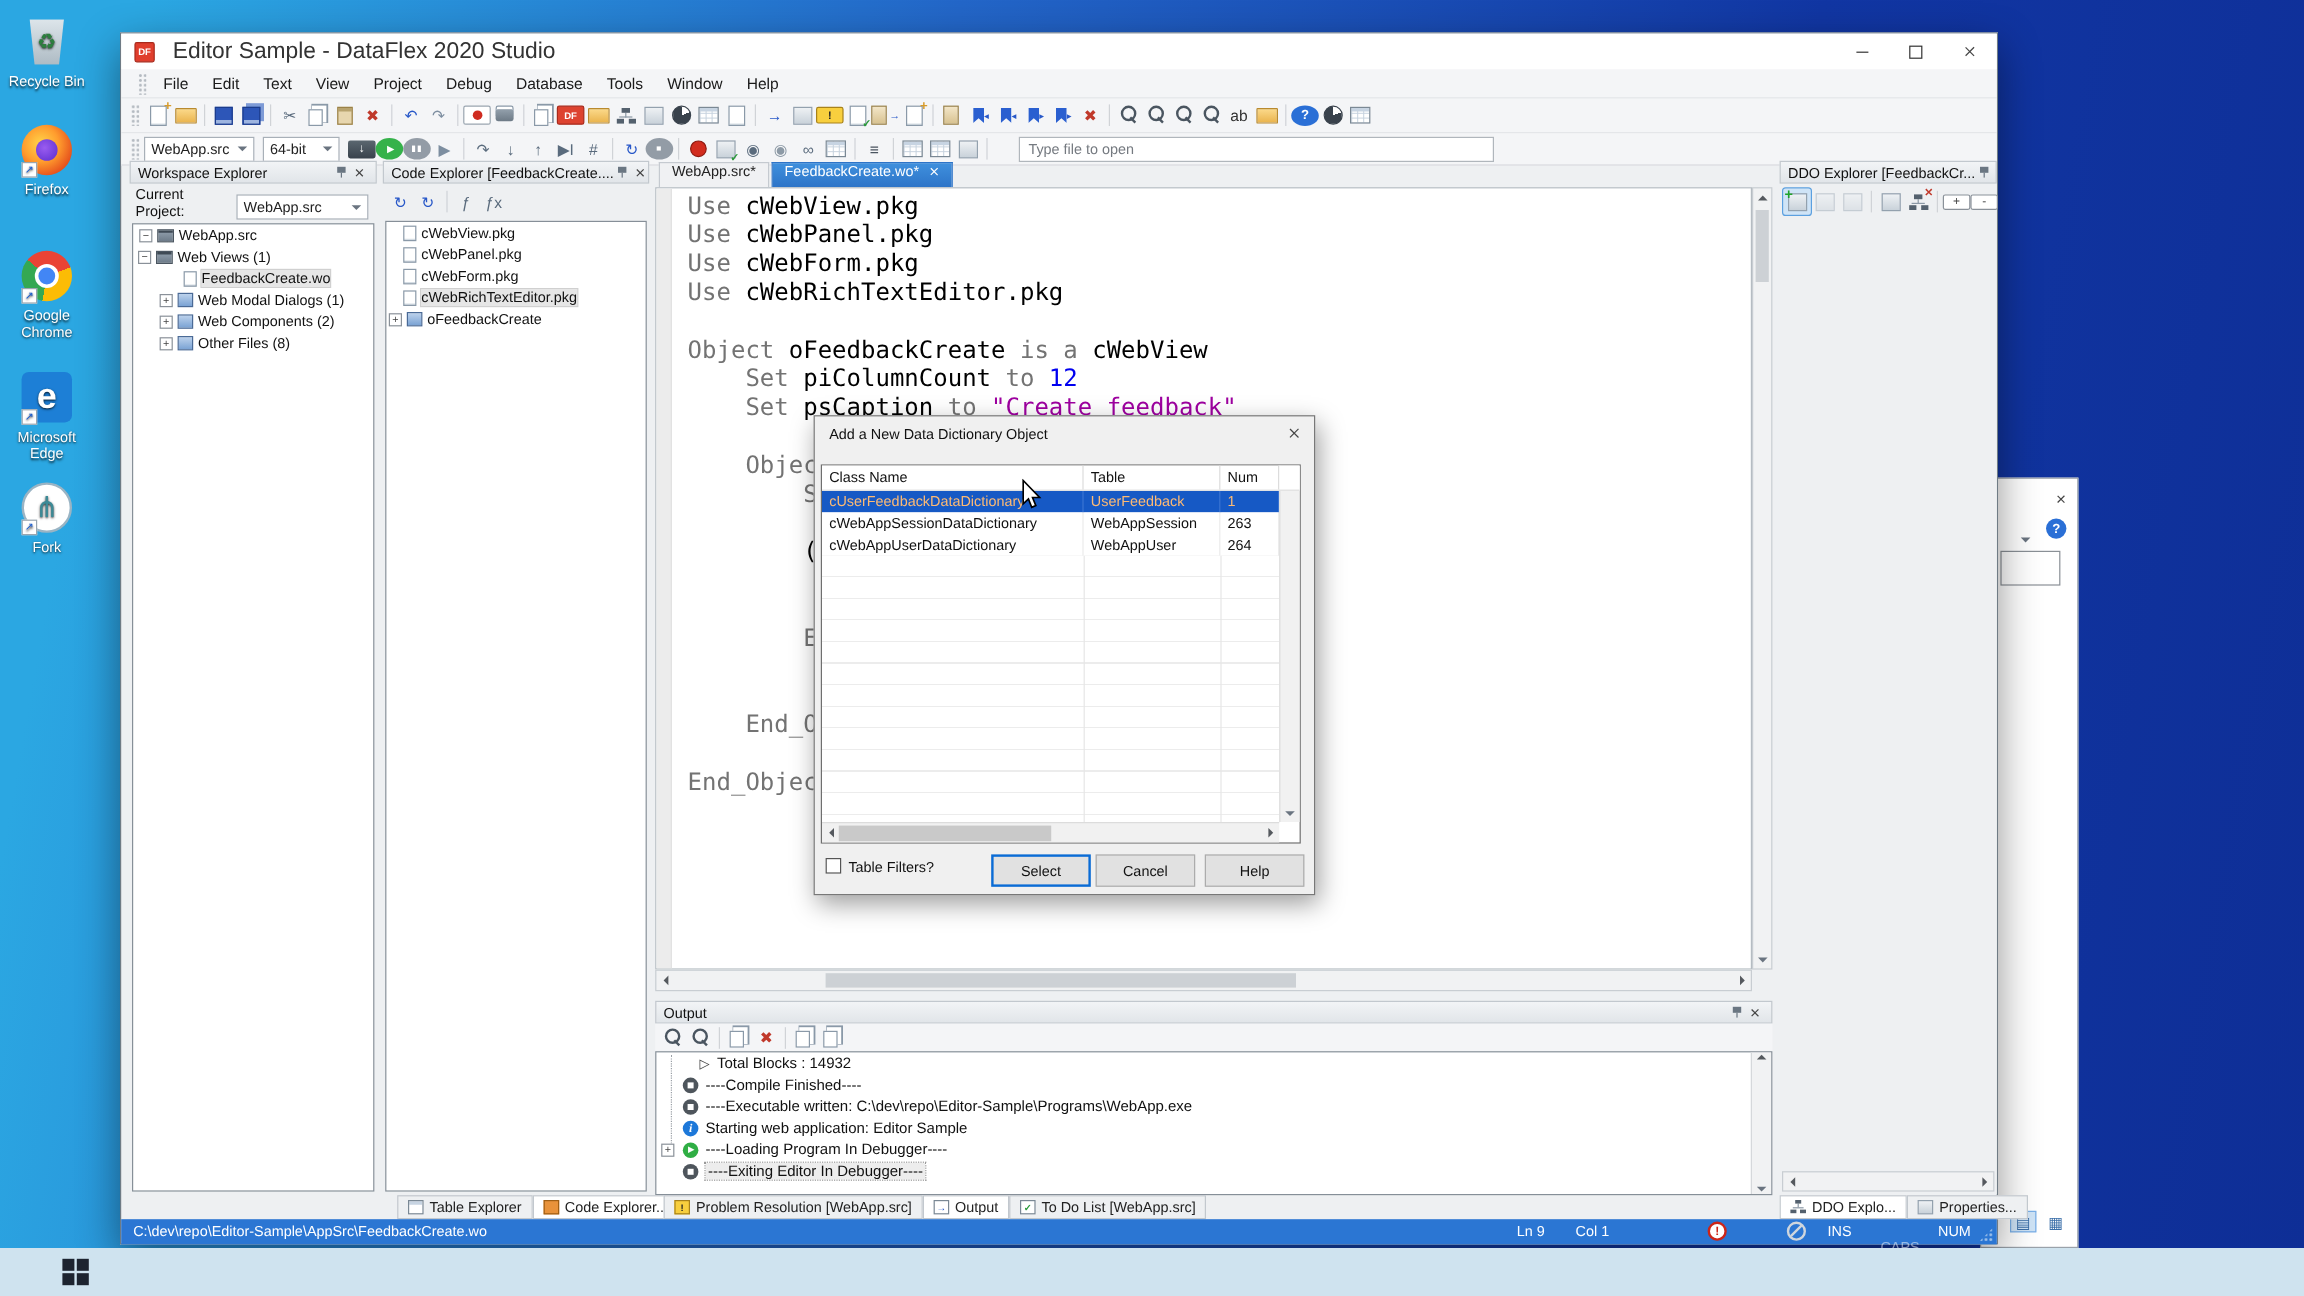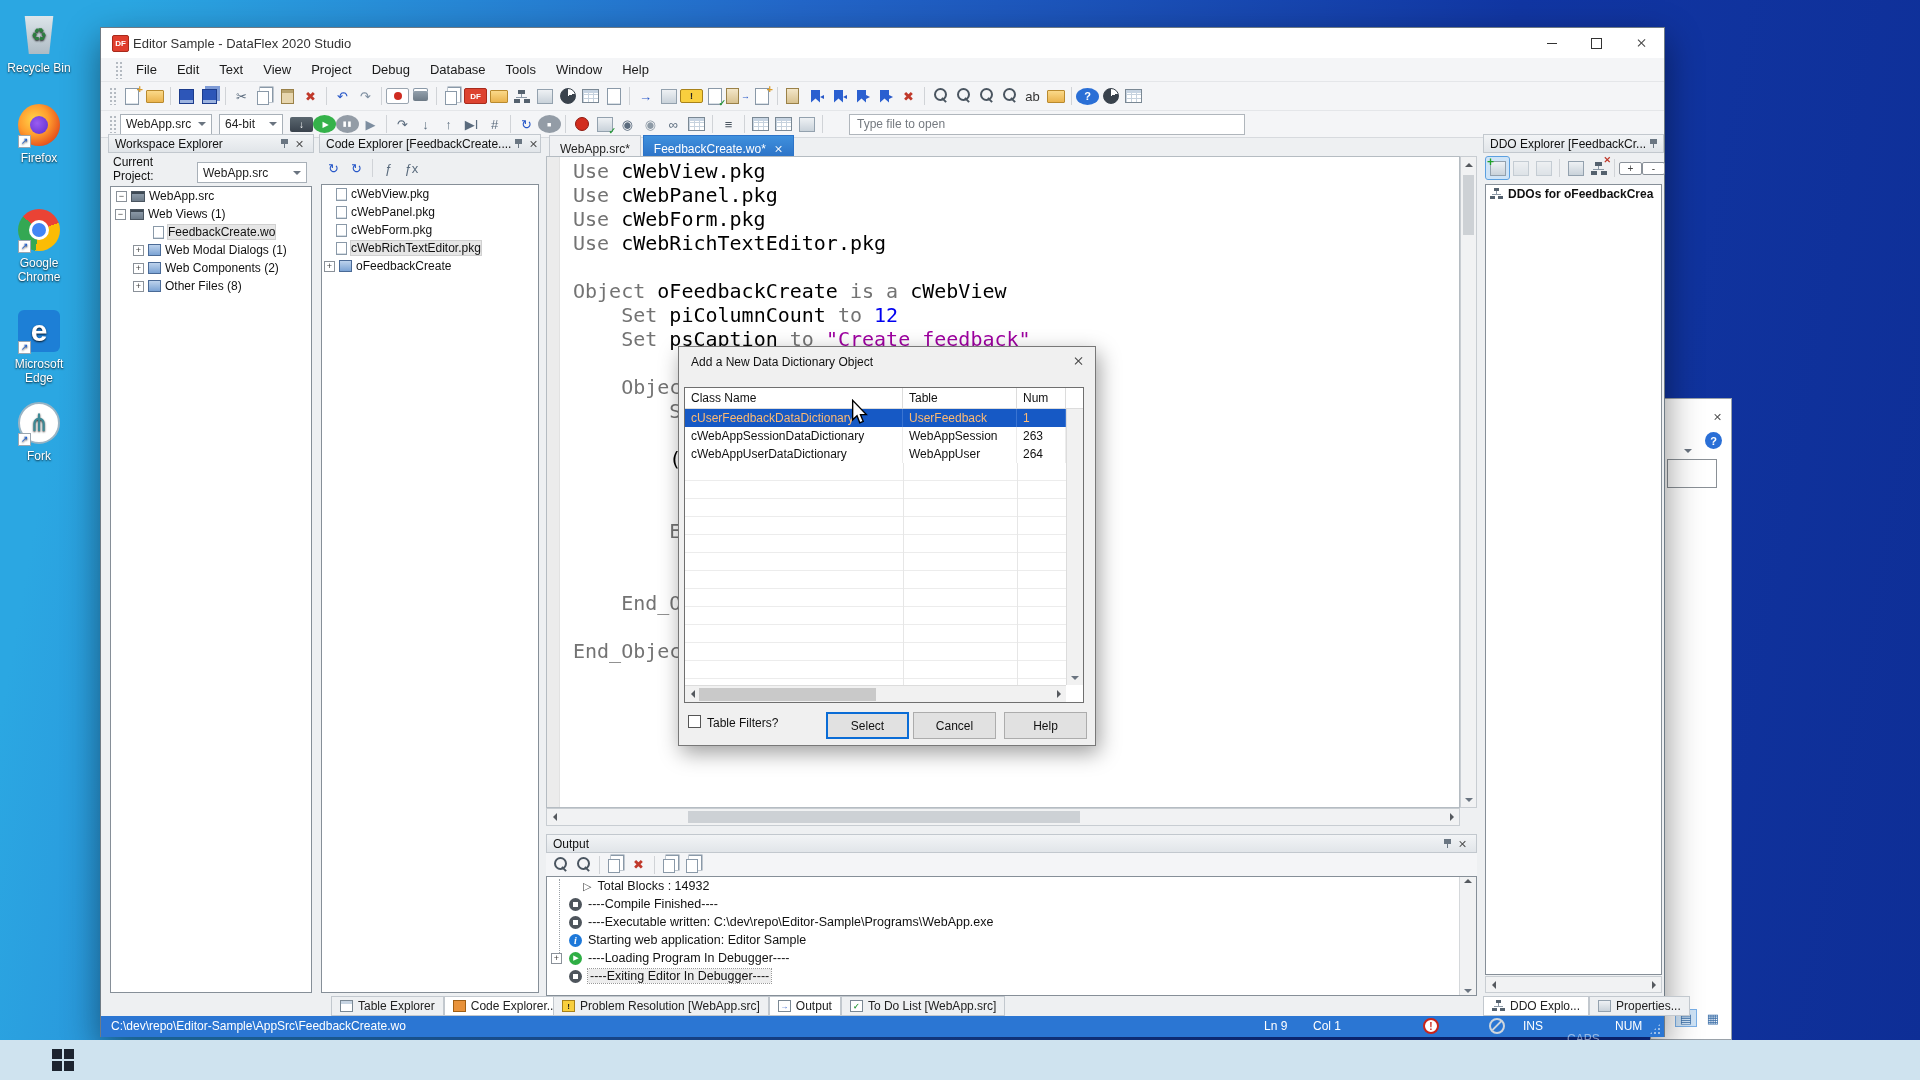--- a/index.html
+++ b/index.html
@@ -15,21 +15,21 @@
 .cr{width:42px;height:42px;border-radius:50%;background:conic-gradient(from -50deg,#ea4335 0 120deg,#fbbc05 0 240deg,#34a853 0 360deg);position:relative}
 .cr::before{content:"";position:absolute;left:11px;top:11px;width:20px;height:20px;border-radius:50%;background:#fff}
 .cr::after{content:"";position:absolute;left:14px;top:14px;width:14px;height:14px;border-radius:50%;background:#4286f5}
 .edge{width:42px;height:42px;background:#1d7fd6;border-radius:6px;color:#fff;font-size:30px;font-weight:700;display:flex;align-items:center;justify-content:center}
 .fork{width:42px;height:42px;border-radius:50%;background:#fff;border:2px solid #9ab4c4;color:#3c8a96;font-size:24px;display:flex;align-items:center;justify-content:center}
 .sc{position:absolute;left:2px;bottom:0;width:13px;height:13px;background:#fff;border:1px solid #9aa6b0;color:#1d5fd0;font-size:9px;line-height:11px;text-align:center}
 
 .window{position:absolute;left:100px;top:27px;width:1565px;height:1010px;background:#eef0f2;border:1px solid #6f7b85;box-shadow:0 12px 34px rgba(0,0,0,.45);z-index:2}
 .titlebar{height:30px;background:#fff;display:flex;align-items:center;padding-left:11px}
 .df-badge{width:17px;height:17px;background:#e03e2d;color:#fff;font-size:8px;font-weight:700;display:flex;align-items:center;justify-content:center;border-radius:2px;border:1px solid #a82a1c}
-.title-text{margin-left:4px;font-size:13px;color:#333}
+.title-text{margin-left:15px;font-size:19px;color:#333}
 .win-controls{margin-left:auto;display:flex;height:30px}
 .wc{width:45px;display:flex;align-items:center;justify-content:center}
 .wc-min::before{content:"";width:10px;height:1px;background:#333}
 .wc-max::before{content:"";width:9px;height:9px;border:1px solid #333}
 .xicon{position:relative;width:10px;height:10px;display:inline-block}
 .xicon::before,.xicon::after{content:"";position:absolute;left:4.5px;top:0;width:1.2px;height:10px;background:#444}
 .xicon::before{transform:rotate(45deg)}.xicon::after{transform:rotate(-45deg)}
 .xicon.small{width:8px;height:8px}.xicon.small::before,.xicon.small::after{left:3.5px;height:8px}
 .menubar{height:23px;display:flex;align-items:center;background:#f4f5f7;padding-left:10px}
 .menu-item{padding:3px 10px;font-size:13px;color:#1a1a1a}
@@ -97,21 +97,21 @@
 .tico{flex:none;margin-right:4px}
 .ti-page{width:11px;height:13px;background:#fff;border:1px solid #8a99a8;box-shadow:inset 0 -2px 0 -1px #d5dde4}
 .ti-proj{width:14px;height:11px;background:linear-gradient(#93a1af,#6d7b89);border:1px solid #4a5560;box-shadow:inset 0 2px 0 #3f4a55}
 .ti-blue{width:13px;height:12px;background:linear-gradient(#bcd2ec,#7ba3d4);border:1px solid #4a6a96}
 .sel-lite{background:#e6e6e6;outline:1px solid #d0d0d0}
 .projrow{position:absolute;display:flex;align-items:flex-end;font-size:12px;color:#111;padding-left:5px}
 .petb{position:absolute;display:flex;align-items:center;padding-left:3px}
 
 .editor{position:absolute;left:445px;top:106px;width:931px;height:692px}
 .etabs{height:22px;display:flex;align-items:flex-end;padding-left:3px;gap:2px}
-.etab{height:21px;display:flex;align-items:flex-end;padding:0 10px;font-size:12px;background:#f0f1f3;border:1px solid #c5cad0;border-bottom:none;color:#222}
+.etab{height:21px;display:flex;align-items:flex-start;padding:0 10px;font-size:12px;background:#f0f1f3;border:1px solid #c5cad0;border-bottom:none;color:#222}
 .etab.active{background:linear-gradient(#3f90dd,#2d74c8);color:#fff;border-color:#2d74c8}
 .etab .tclose{margin-left:9px}
 .etab.active .xicon::before,.etab.active .xicon::after{background:#fff}
 .ecode{position:absolute;left:0;top:22px;right:17px;bottom:18px;background:#fff;border:1px solid #b5bcc2;overflow:hidden}
 .gutter{position:absolute;left:0;top:0;bottom:0;width:13px;background:#ececec;border-right:1px solid #e2e2e2}
 .codewrap{position:absolute;left:26px;top:2px;font-family:"DejaVu Sans Mono",monospace;font-size:20px;line-height:24px;white-space:pre}
 .tk-kw{color:#737373}.tk-pl{color:#000}.tk-num{color:#0000f0}.tk-str{color:#9e00a0}
 .vscroll{position:absolute;right:0;top:22px;bottom:18px;width:17px;background:#f1f2f3;border:1px solid #c8cdd2}
 .vscroll .sa{position:absolute;left:0;right:0;height:15px;display:flex;align-items:center;justify-content:center}
 .vscroll .sa.top{top:0}.vscroll .sa.bot{bottom:0}
@@ -573,26 +573,20 @@
         <span class="ti ic-gen v-hl v-grnplus"></span>
         <span class="ti ic-gen v-dim"></span>
         <span class="ti ic-gen v-dim"></span>
         <span class="tsep"></span>
         <span class="ti ic-gen"></span>
         <span class="ti ic-org v-redx"></span>
         <span class="tsep"></span>
         <span class="ti ic-exp">+</span>
         <span class="ti ic-exp">-</span>
       </div>
-    <div class="tree" style="left:2px;top:50px;right:2px;bottom:20px">
-      <div class="trow" style="padding-left:4px">
-        <span class="tico bico bi-org" style="width:14px;height:12px"></span>
-        <span style="font-weight:700">DDOs for oFeedbackCrea</span>
-        </div>
-    </div>
     <div class="hscroll" style="left:2px;right:2px;bottom:2px;height:17px">
       <span class="sa lft">
           <span class="tri tri-l"></span>
         </span>
       <span class="sa rgt">
           <span class="tri tri-r"></span>
         </span>
     </div>
   </div>
 

